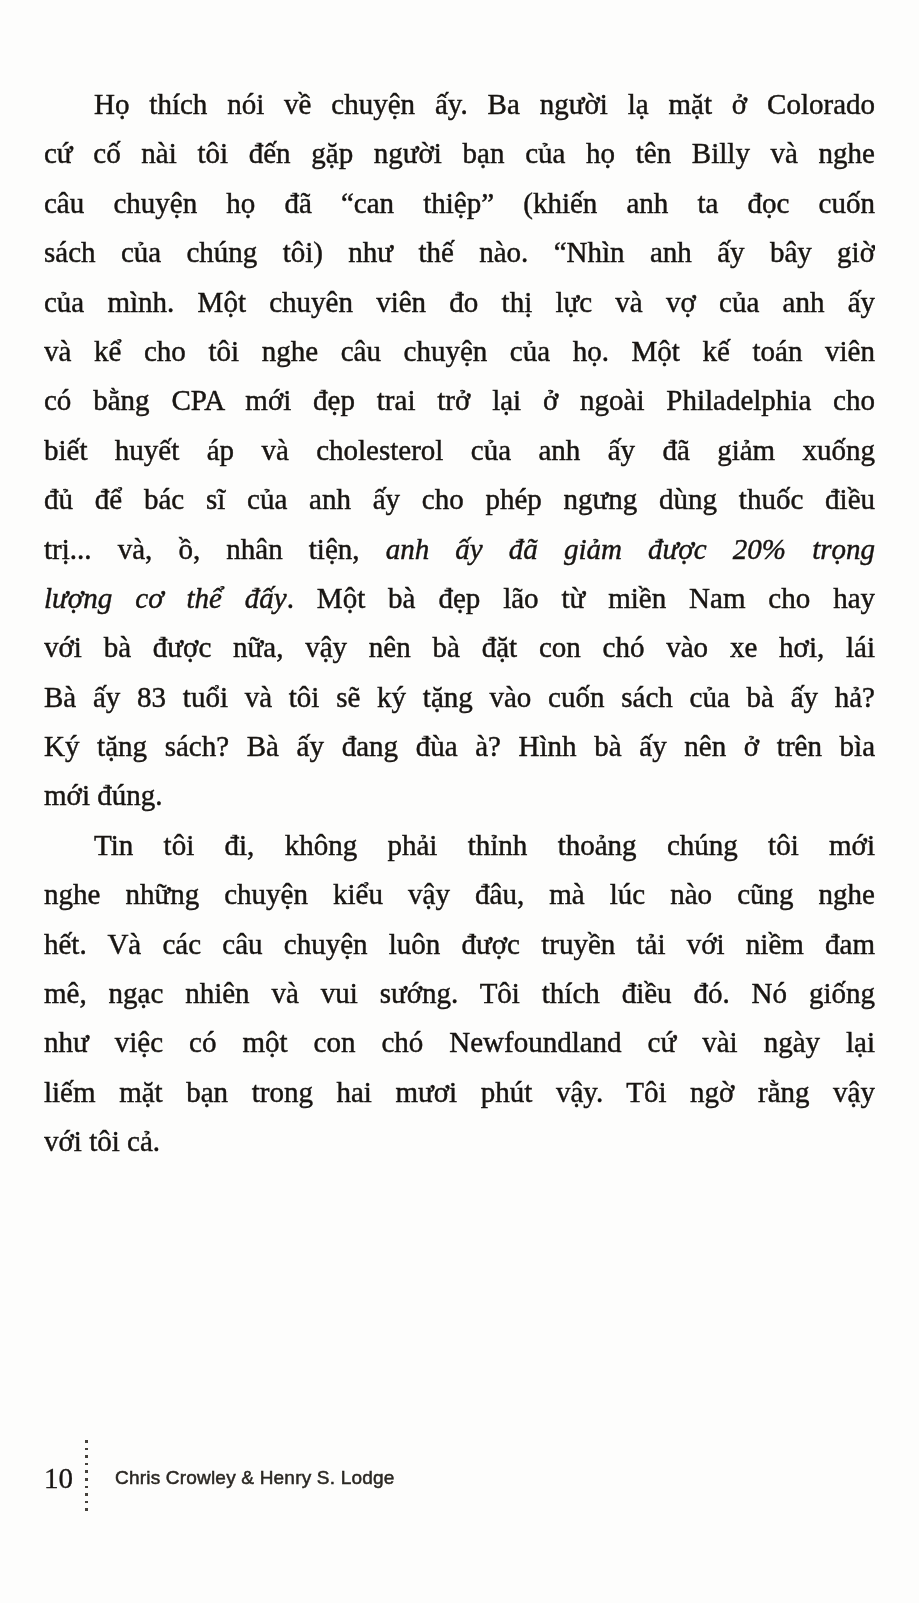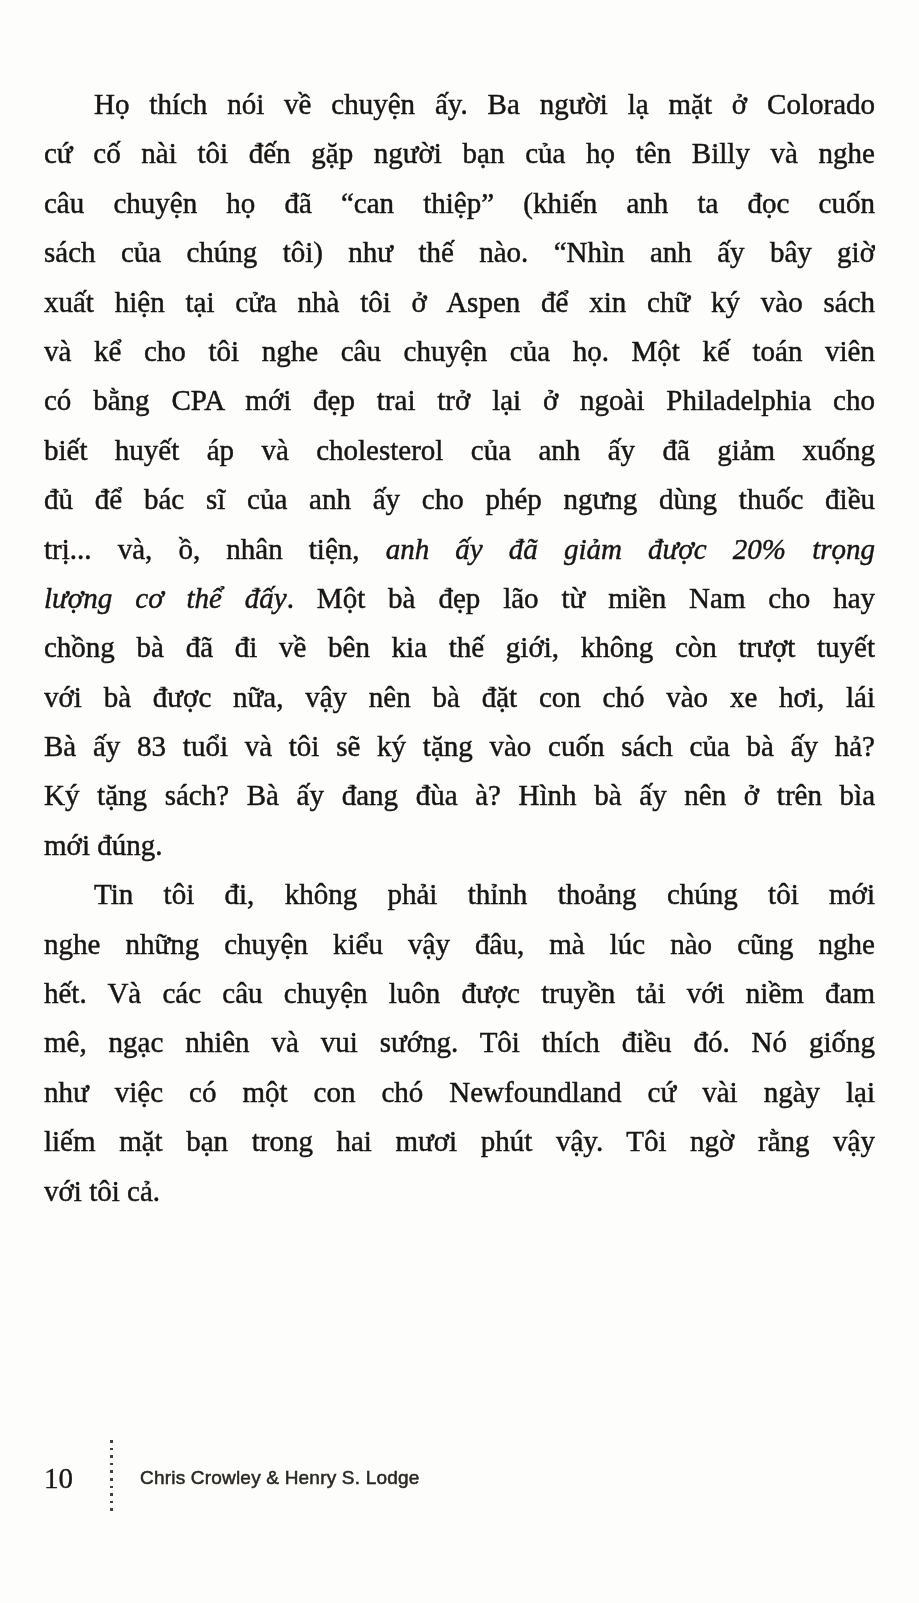--- a/index.html
+++ b/index.html
@@ -35,21 +35,21 @@
   .line.last{text-align-last:left;}
   .seg{font-style:normal;}
   .seg.italic{font-style:italic;}
   .footer{
     position:absolute;left:44px;top:1439px;height:78px;
     display:flex;align-items:center;
   }
   .page-num{
     font-size:29px;color:var(--ink);
     -webkit-text-stroke:0.35px currentColor;
-    margin-right:35px;min-width:31px;
+    margin-right:10px;min-width:31px;
   }
   .dotted-divider{
     width:3px;height:76px;margin-right:27px;
     background:repeating-linear-gradient(to bottom,#45413b 0 2.6px,transparent 2.6px 7.6px);
   }
   .authors{
     font-family:"Liberation Sans","DejaVu Sans",sans-serif;
     font-size:19px;letter-spacing:0.2px;
     color:var(--footer-ink);
     -webkit-text-stroke:0.5px currentColor;
@@ -58,28 +58,27 @@
 </head>
 <body>
 
 <div class="page">
   <div class="text-block" id="text-block">
       <div class="paragraph">
         <div class="line first"><span class="seg">Họ thích nói về chuyện ấy. Ba người lạ mặt ở Colorado</span></div>
         <div class="line"><span class="seg">cứ cố nài tôi đến gặp người bạn của họ tên Billy và nghe</span></div>
         <div class="line"><span class="seg">câu chuyện họ đã “can thiệp” (khiến anh ta đọc cuốn</span></div>
         <div class="line"><span class="seg">sách của chúng tôi) như thế nào. “Nhìn anh ấy bây giờ</span></div>
-        <div class="line"><span class="seg">xuất hiện tại cửa nhà tôi ở Aspen để xin chữ ký vào sách</span></div>
+        <div class="line"><span class="seg">của mình. Một chuyên viên đo thị lực và vợ của anh ấy</span></div>
         <div class="line"><span class="seg">và kể cho tôi nghe câu chuyện của họ. Một kế toán viên</span></div>
         <div class="line"><span class="seg">có bằng CPA mới đẹp trai trở lại ở ngoài Philadelphia cho</span></div>
         <div class="line"><span class="seg">biết huyết áp và cholesterol của anh ấy đã giảm xuống</span></div>
         <div class="line"><span class="seg">đủ để bác sĩ của anh ấy cho phép ngưng dùng thuốc điều</span></div>
         <div class="line"><span class="seg">trị... và, ồ, nhân tiện, </span><span class="seg italic">anh ấy đã giảm được 20% trọng</span></div>
         <div class="line"><span class="seg italic">lượng cơ thể đấy</span><span class="seg">. Một bà đẹp lão từ miền Nam cho hay</span></div>
-        <div class="line"><span class="seg">chồng bà đã đi về bên kia thế giới, không còn trượt tuyết</span></div>
         <div class="line"><span class="seg">với bà được nữa, vậy nên bà đặt con chó vào xe hơi, lái</span></div>
         <div class="line"><span class="seg">Bà ấy 83 tuổi và tôi sẽ ký tặng vào cuốn sách của bà ấy hả?</span></div>
         <div class="line"><span class="seg">Ký tặng sách? Bà ấy đang đùa à? Hình bà ấy nên ở trên bìa</span></div>
         <div class="line last"><span class="seg">mới đúng.</span></div>
       </div>
       <div class="paragraph">
         <div class="line first"><span class="seg">Tin tôi đi, không phải thỉnh thoảng chúng tôi mới</span></div>
         <div class="line"><span class="seg">nghe những chuyện kiểu vậy đâu, mà lúc nào cũng nghe</span></div>
         <div class="line"><span class="seg">hết. Và các câu chuyện luôn được truyền tải với niềm đam</span></div>
         <div class="line"><span class="seg">mê, ngạc nhiên và vui sướng. Tôi thích điều đó. Nó giống</span></div>

